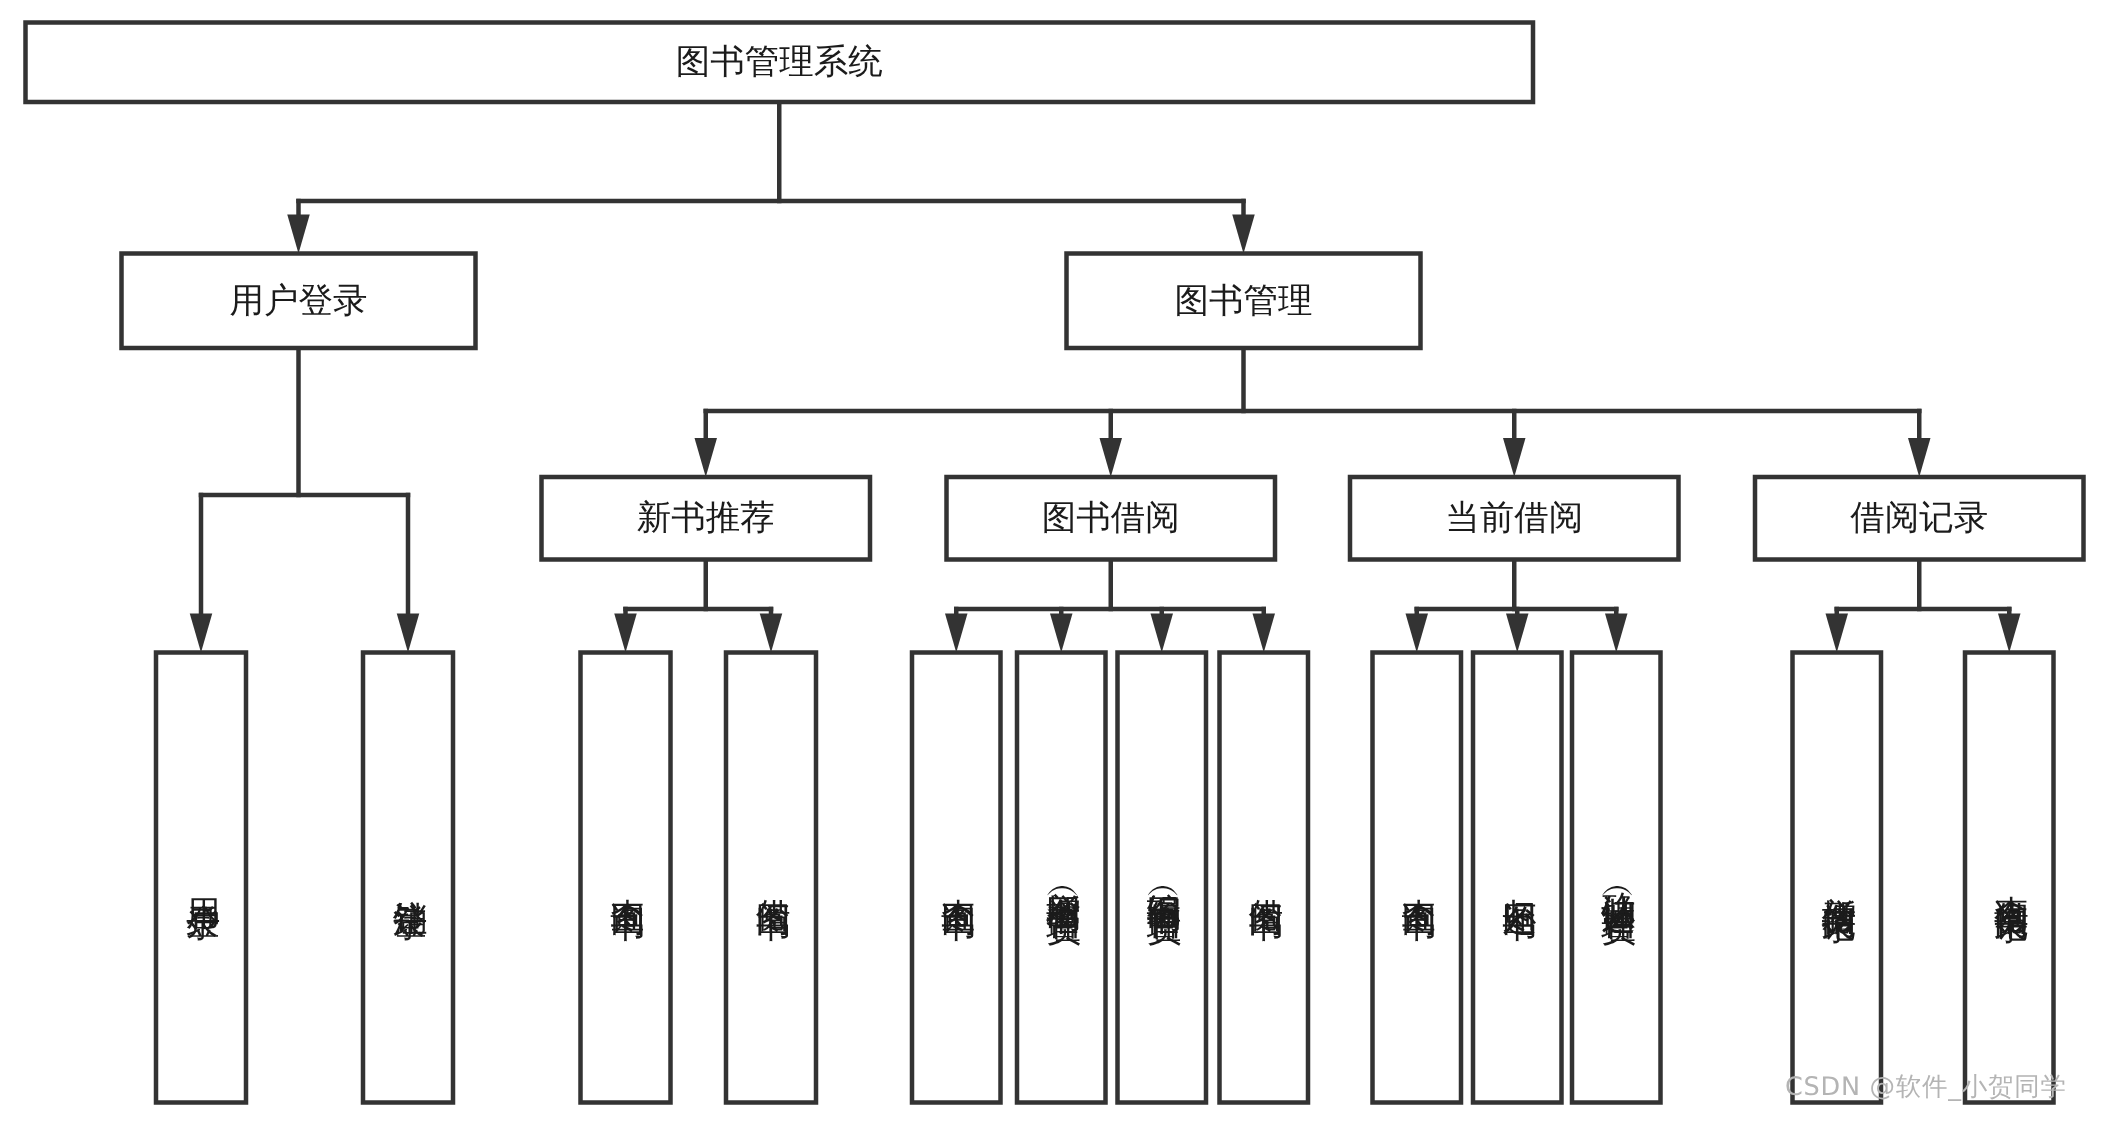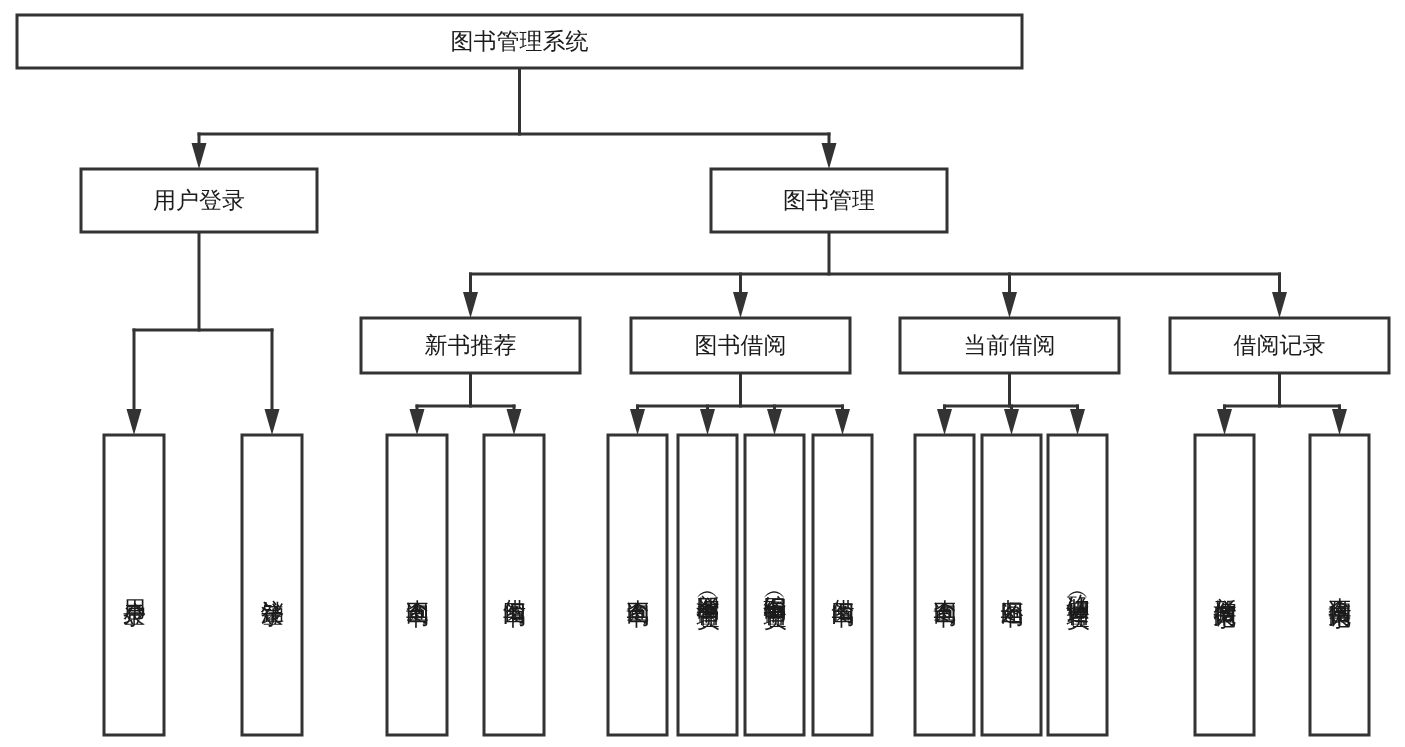--- a/index.html
+++ b/index.html
@@ -212,13 +212,14 @@
       <div class="label-vertical" style="left: 608px; top: 435px; width: 59px; height: 300px;">查询图书</div>
       <div class="label-vertical" style="left: 678px; top: 435px; width: 59px; height: 300px;">新增图书（管理员）</div>
       <div class="label-vertical" style="left: 745px; top: 435px; width: 59px; height: 300px;">编辑图书（管理员）</div>
       <div class="label-vertical" style="left: 813px; top: 435px; width: 59px; height: 300px;">借阅图书</div>
       <div class="label-vertical" style="left: 915px; top: 435px; width: 59px; height: 300px;">查询图书</div>
       <div class="label-vertical" style="left: 982px; top: 435px; width: 59px; height: 300px;">归还图书</div>
       <div class="label-vertical" style="left: 1048px; top: 435px; width: 59px; height: 300px;">确认归还（管理员）</div>
       <div class="label-vertical" style="left: 1195px; top: 435px; width: 59px; height: 300px;">新增借阅记录</div>
       <div class="label-vertical" style="left: 1310px; top: 435px; width: 59px; height: 300px;">查询借阅记录</div>
     </div>
+  <div class="watermark" style="left: 1190px; top: 713px;">CSDN @软件_小贺同学</div>
 </div>
 
 </body></html>

